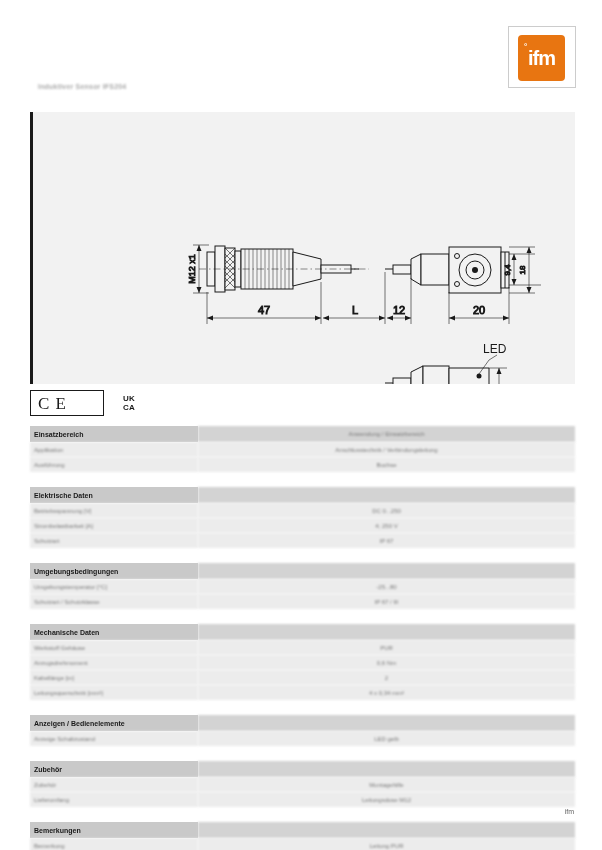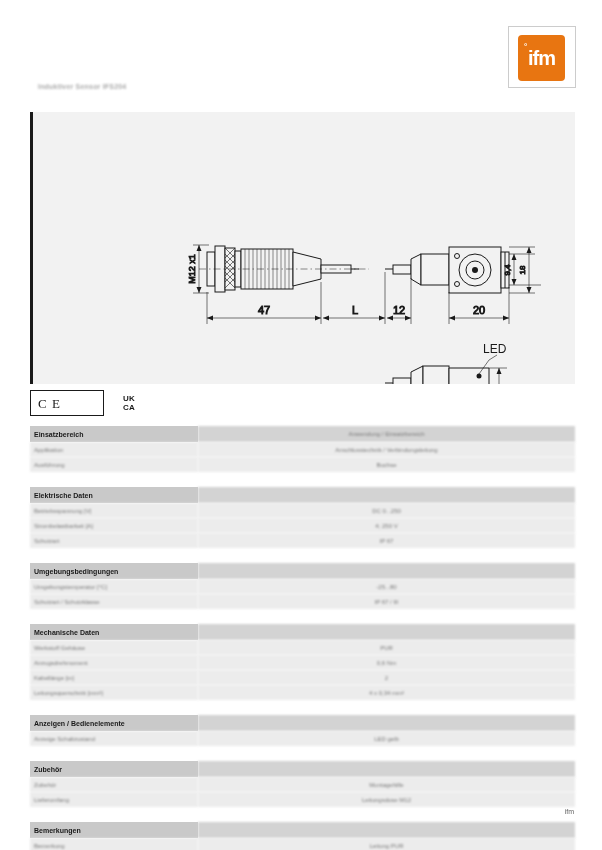--- a/index.html
+++ b/index.html
@@ -99,21 +99,21 @@
     top: 390px;
     width: 74px;
     height: 26px;
     border: 1px solid #1a1a1a;
     box-sizing: border-box;
     background: #ffffff;
   }
   .ce-mark {
     position: absolute;
     left: 7px; top: 5px;
-    font-size: 13px;
+    font-size: 17px;
     letter-spacing: 1px;
     line-height: 15px;
     font-family: "Liberation Serif", serif;
   }
   .ukca-mark {
     position: absolute;
     left: 44px; top: 3px;
     font-size: 8px;
     font-weight: bold;
     line-height: 9px;

